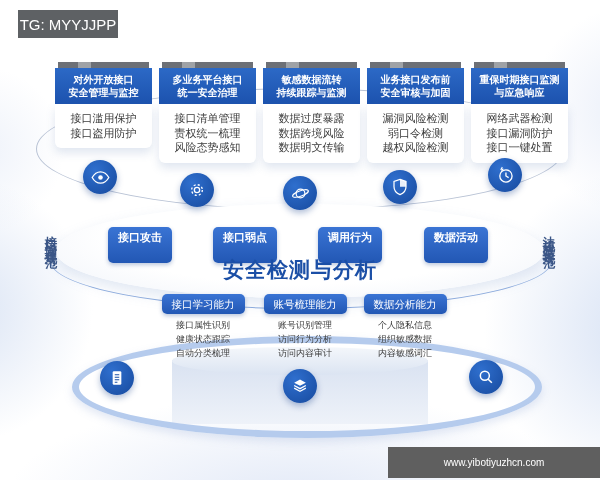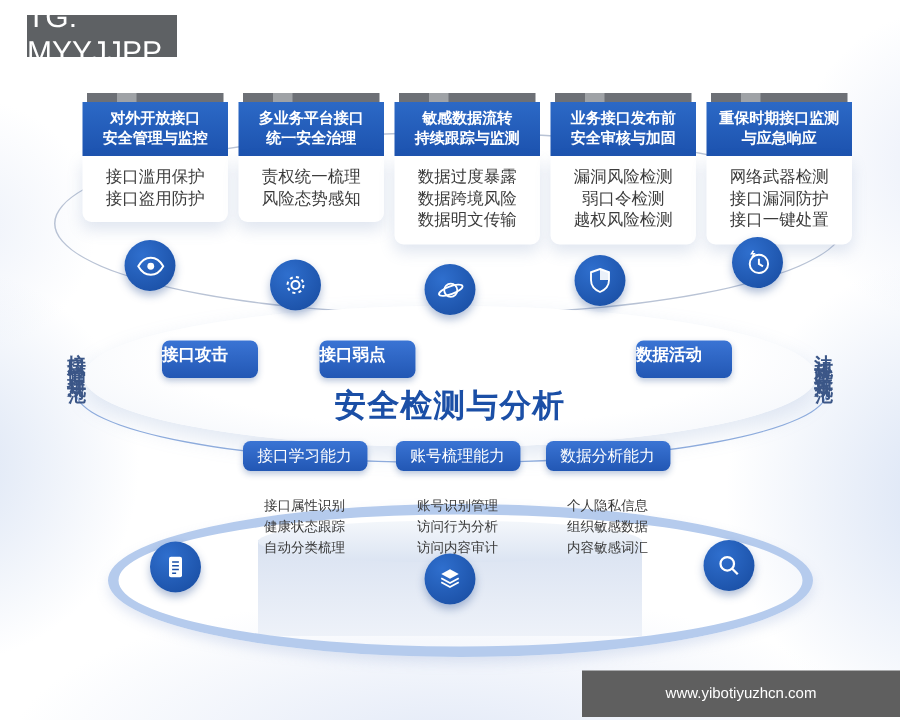--- a/index.html
+++ b/index.html
@@ -9,21 +9,21 @@
     background:
       radial-gradient(circle 190px at -40px 310px, #d9e3f4 0%, rgba(217,227,244,0) 70%),
       radial-gradient(circle 230px at 645px 330px, #d6e1f4 0%, rgba(214,225,244,0) 70%),
       radial-gradient(ellipse 420px 150px at 300px 500px, #e2e9f7 0%, rgba(226,233,247,0) 70%),
       radial-gradient(circle 150px at 635px 110px, #e9eef9 0%, rgba(233,238,249,0) 70%),
       radial-gradient(circle 120px at -20px 150px, #eef2fa 0%, rgba(238,242,250,0) 70%),
       #ffffff;
   }
   
   .tg-box{position:absolute;left:18px;top:10px;width:100px;height:28px;background:#5e6164;
-    color:#fff;font-size:20px;display:flex;align-items:center;justify-content:center;z-index:10;}
+    color:#fff;font-size:15px;display:flex;align-items:center;justify-content:center;z-index:10;}
   .wm-box{position:absolute;left:388px;top:447px;width:212px;height:31px;background:#5f5f5f;
     color:#fff;font-size:10px;display:flex;align-items:center;justify-content:center;z-index:10;}
   
   .card{position:absolute;top:62px;width:97px;z-index:5;}
   .card.c1{left:55px}.card.c2{left:159px}.card.c3{left:263px}.card.c4{left:367px}.card.c5{left:471px}
   .card-tab{height:6px;margin:0 3px;background:#6d7076;position:relative;}
   .card-tab span{position:absolute;left:22%;top:0;width:13px;height:6px;background:#9fa2a6;}
   .card-header{background:linear-gradient(180deg,#2c69c6,#1c52ae);color:#fff;font-size:10px;
     font-weight:bold;text-align:center;padding:5px 1px;white-space:pre-line;line-height:13px;}
   .card-body{background:#fff;text-align:center;padding:7px 0 8px;border-radius:0 0 6px 6px;
@@ -45,37 +45,37 @@
     border-radius:50%;z-index:3;box-shadow:0 4px 8px rgba(140,165,210,.25);}
   
   .icirc{position:absolute;width:34px;height:34px;border-radius:50%;z-index:6;
     background:radial-gradient(circle at 35% 30%, #2f6fce, #174a9e);
     display:flex;align-items:center;justify-content:center;
     box-shadow:0 3px 6px rgba(30,70,140,.35);}
   .i-eye{left:83px;top:160px}.i-gear{left:180px;top:173px}.i-globe{left:283px;top:176px}
   .i-shield{left:383px;top:170px}.i-clock{left:488px;top:158px}
   .i-doc{left:100px;top:361px}.i-layers{left:283px;top:369px}.i-search{left:469px;top:360px}
   
-  .dpill{position:absolute;top:227px;height:25px;line-height:20px;border-radius:5px;z-index:6;
+  .dpill{position:absolute;top:227px;height:36px;line-height:20px;border-radius:5px;z-index:6;
     background:linear-gradient(180deg,#3a74d4,#2257b4);color:#fff;font-size:11px;font-weight:bold;
-    box-shadow:0 2px 4px rgba(30,70,140,.3);}
+    text-align:center;box-shadow:0 2px 4px rgba(30,70,140,.3);}
   .p1{left:108px;width:64px}.p2{left:213px;width:64px}.p3{left:318px;width:64px}.p4{left:424px;width:64px}
   .det-title{position:absolute;left:0;right:0;top:256px;text-align:center;z-index:6;
     color:#1b4fa6;font-size:21px;font-weight:bold;letter-spacing:1px;}
   
   .vlabel{position:absolute;writing-mode:vertical-rl;letter-spacing:4px;z-index:6;
     color:#3b5687;font-size:12.5px;font-weight:bold;}
   .vl-left{left:42px;top:226px}.vl-right{left:540px;top:226px}
   
   .cap{position:absolute;top:294px;width:110px;text-align:center;z-index:6;}
   .g1{left:148px}.g2{left:250px}.g3{left:350px}
   .cap-pill{display:inline-block;height:20px;line-height:20px;padding:0 10px;border-radius:5px;
     background:linear-gradient(180deg,#3a74d4,#2257b4);color:#fff;font-size:10.5px;font-weight:normal;
     box-shadow:0 2px 4px rgba(30,70,140,.3);}
-  .cap-items{margin-top:16px;font-size:9px;color:#3a3a3a;}
+  .cap-items{margin-top:4px;font-size:9px;color:#3a3a3a;}
   .cap-items div{line-height:14px;}
 </style>
 </head>
 <body>
 
 <div class="stage">
 
   <div class="tg-box">TG: MYYJJPP</div>
   <div class="wm-box">www.yibotiyuzhcn.com</div>
 
@@ -97,20 +97,21 @@
       <div>接口盗用防护</div>
     </div>
   </div>
   <div class="card c2">
     <div class="card-tab">
         <span></span>
       </div>
     <div class="card-header">多业务平台接口
 统一安全治理</div>
     <div class="card-body">
+      <div>接口清单管理</div>
       <div>责权统一梳理</div>
       <div>风险态势感知</div>
     </div>
   </div>
   <div class="card c3">
     <div class="card-tab">
         <span></span>
       </div>
     <div class="card-header">敏感数据流转
 持续跟踪与监测</div>
@@ -178,20 +179,21 @@
         <g stroke="#fff" stroke-width="1.5" fill="none">
           <circle cx="12.5" cy="12.5" r="7"></circle>
           <path d="M12.5 8.6v3.9l3.1 1.9"></path>
           <path d="M8.4 2.4 6.9 4.8h2L7.3 7.4" stroke-width="1.2"></path>
         </g>
       </svg>
   </div>
 
   <div class="dpill p1">接口攻击</div>
   <div class="dpill p2">接口弱点</div>
+  <div class="dpill p3">调用行为</div>
   <div class="dpill p4">数据活动</div>
   <div class="det-title">安全检测与分析</div>
 
   <div class="vlabel vl-left">接口管理规范</div>
   <div class="vlabel vl-right">法规政策规范</div>
 
   <div class="cap g1">
     <span class="cap-pill">接口学习能力</span>
     <div class="cap-items">
       <div>接口属性识别</div>

